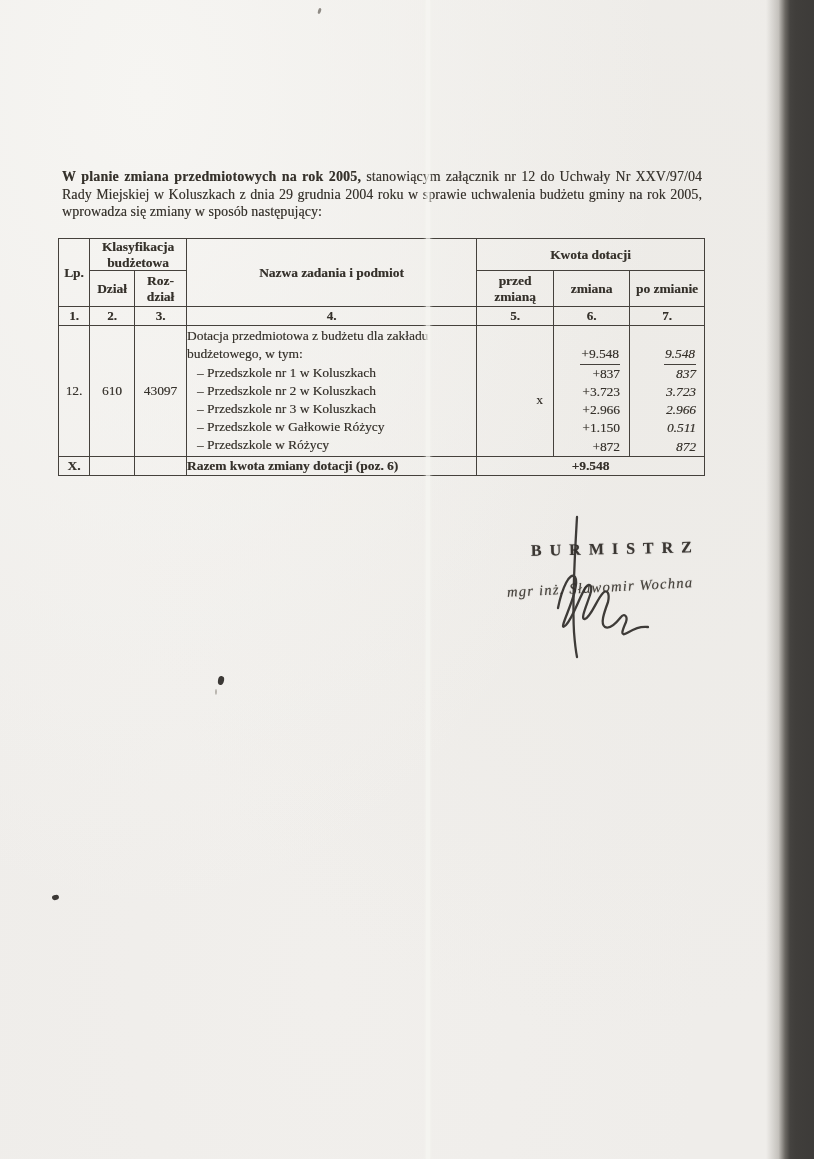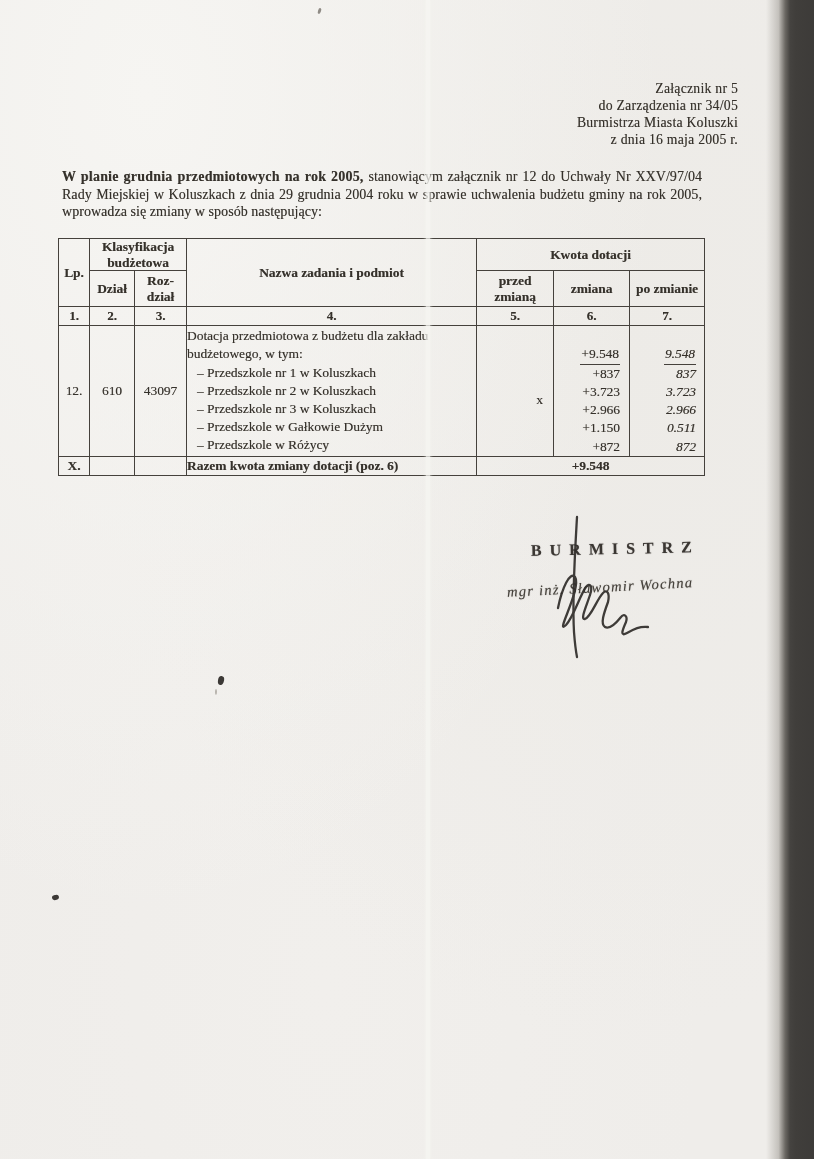--- a/index.html
+++ b/index.html
@@ -95,28 +95,22 @@
 
 <div class="page ink">
 
   <div class="scan-band"></div>
   <div class="scan-streak"></div>
   <div class="blot b1"></div>
   <div class="blot b2"></div>
   <div class="blot b2t"></div>
   <div class="blot b3"></div>
 
-  <div class="hdr">
-    <div>Załącznik nr 5</div>
-    <div>do Zarządzenia nr 34/05</div>
-    <div>Burmistrza Miasta Koluszki</div>
-    <div>z dnia 16 maja 2005 r.</div>
-  </div>
-
-  <div class="intro"><b>W planie grudnia przedmiotowych na rok 2005,</b><span> stanowiącym załącznik nr 12 do Uchwały Nr XXV/97/04 Rady Miejskiej w Koluszkach z dnia 29 grudnia 2004 roku  w sprawie uchwalenia budżetu gminy na rok 2005, wprowadza się  zmiany w sposób następujący:</span></div>
+
+  <div class="intro"><b>W planie zmiana przedmiotowych na rok 2005,</b><span> stanowiącym załącznik nr 12 do Uchwały Nr XXV/97/04 Rady Miejskiej w Koluszkach z dnia 29 grudnia 2004 roku  w sprawie uchwalenia budżetu gminy na rok 2005, wprowadza się  zmiany w sposób następujący:</span></div>
 
   <table class="dot">
     <colgroup>
       <col style="width:31px">
         <col style="width:45px">
         <col style="width:52px">
       <col style="width:290px">
         <col style="width:77px">
         <col style="width:76px">
         <col style="width:75px">
@@ -147,21 +141,21 @@
     <tr class="rD">
       <td class="top lp-val">12.</td>
       <td class="top cls-val">610</td>
       <td class="top cls-val">43097</td>
       <td class="top name-cell">
         <div class="t-line">Dotacja przedmiotowa z budżetu dla zakładu</div>
         <div class="t-line">budżetowego, w tym:</div>
         <div class="t-line t-item">–  Przedszkole nr 1 w Koluszkach</div>
         <div class="t-line t-item">–  Przedszkole nr 2 w Koluszkach</div>
         <div class="t-line t-item">–  Przedszkole nr 3 w Koluszkach</div>
-        <div class="t-line t-item">–  Przedszkole w Gałkowie Dużym</div>
+        <div class="t-line t-item">–  Przedszkole w Gałkowie Różycy</div>
         <div class="t-line t-item">–  Przedszkole w Różycy</div>
       </td>
       <td class="top">
         <div class="v-stack">
           <div class="v-line pad-x">x</div>
         </div>
       </td>
       <td class="top">
         <div class="v-stack">
           <div class="v-line pad-z"><span class="uline">+9.548</span></div>

